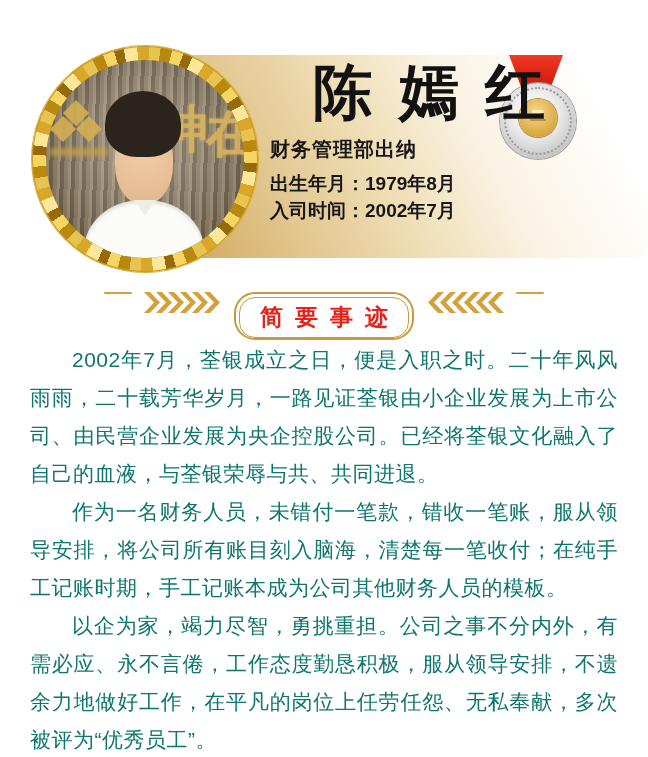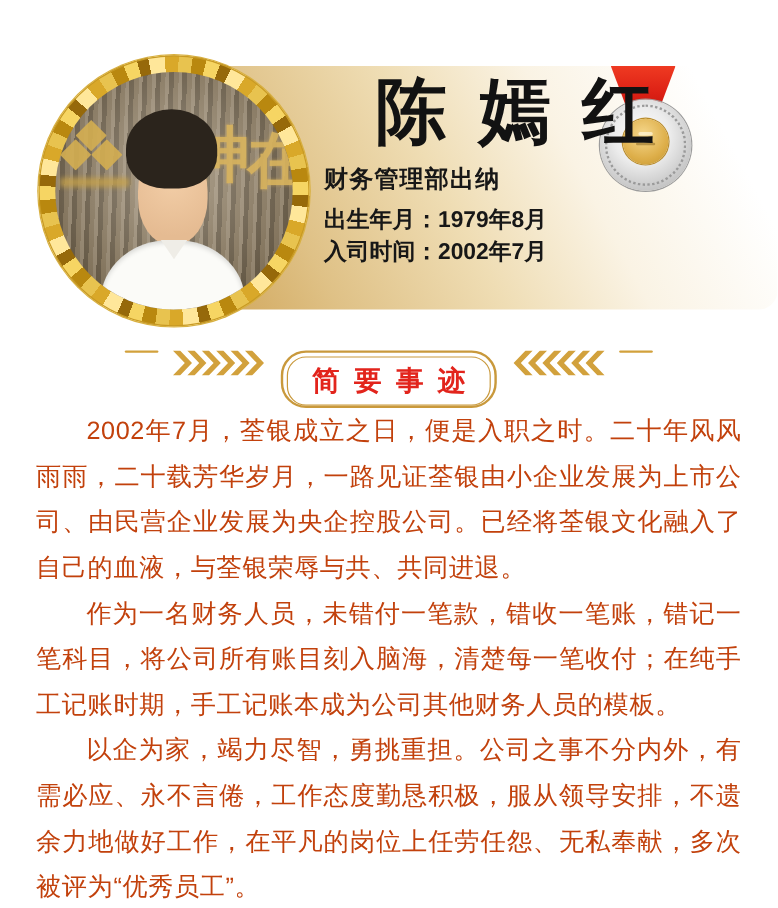--- a/index.html
+++ b/index.html
@@ -122,21 +122,21 @@
   .badge-inner{
     border:1.5px solid #c9993c;border-radius:16px;padding:4px 8px 4px 20px;
     font-size:23px;font-weight:700;color:#e2241c;letter-spacing:12px;white-space:nowrap;
   }
 
   
   .story{
     position:absolute;left:30px;top:341px;width:588px;
   }
   .story p{
-    margin:0;font-size:21px;line-height:38px;color:#c2410c;
+    margin:0;font-size:21px;line-height:38px;color:#0f766e;
     text-align:justify;text-indent:2em;letter-spacing:0.5px;
   }
 </style>
 </head>
 <body>
 
 <div class="page">
 
   <div class="gold-panel"></div>
 
@@ -195,17 +195,17 @@
         <polygon points="36,0 42,0 52,10.5 42,21 36,21 46,10.5"></polygon>
         <polygon points="48,0 54,0 64,10.5 54,21 48,21 58,10.5"></polygon>
         <polygon points="60,0 66,0 76,10.5 66,21 60,21 70,10.5"></polygon>
       </g>
     </svg>
     <div class="h-line"></div>
   </div>
 
   <div class="story">
     <p>2002年7月，荃银成立之日，便是入职之时。二十年风风雨雨，二十载芳华岁月，一路见证荃银由小企业发展为上市公司、由民营企业发展为央企控股公司。已经将荃银文化融入了自己的血液，与荃银荣辱与共、共同进退。</p>
-    <p>作为一名财务人员，未错付一笔款，错收一笔账，错记一笔科目，将公司所有账目刻入脑海，清楚每一笔收付；在纯手工记账时期，手工记账本成为公司其他财务人员的模板。</p>
+    <p>作为一名财务人员，未错付一笔款，错收一笔账，服从领导安排，将公司所有账目刻入脑海，清楚每一笔收付；在纯手工记账时期，手工记账本成为公司其他财务人员的模板。</p>
     <p>以企为家，竭力尽智，勇挑重担。公司之事不分内外，有需必应、永不言倦，工作态度勤恳积极，服从领导安排，不遗余力地做好工作，在平凡的岗位上任劳任怨、无私奉献，多次被评为“优秀员工”。</p>
   </div>
 
 </div>
 
 </body></html>

